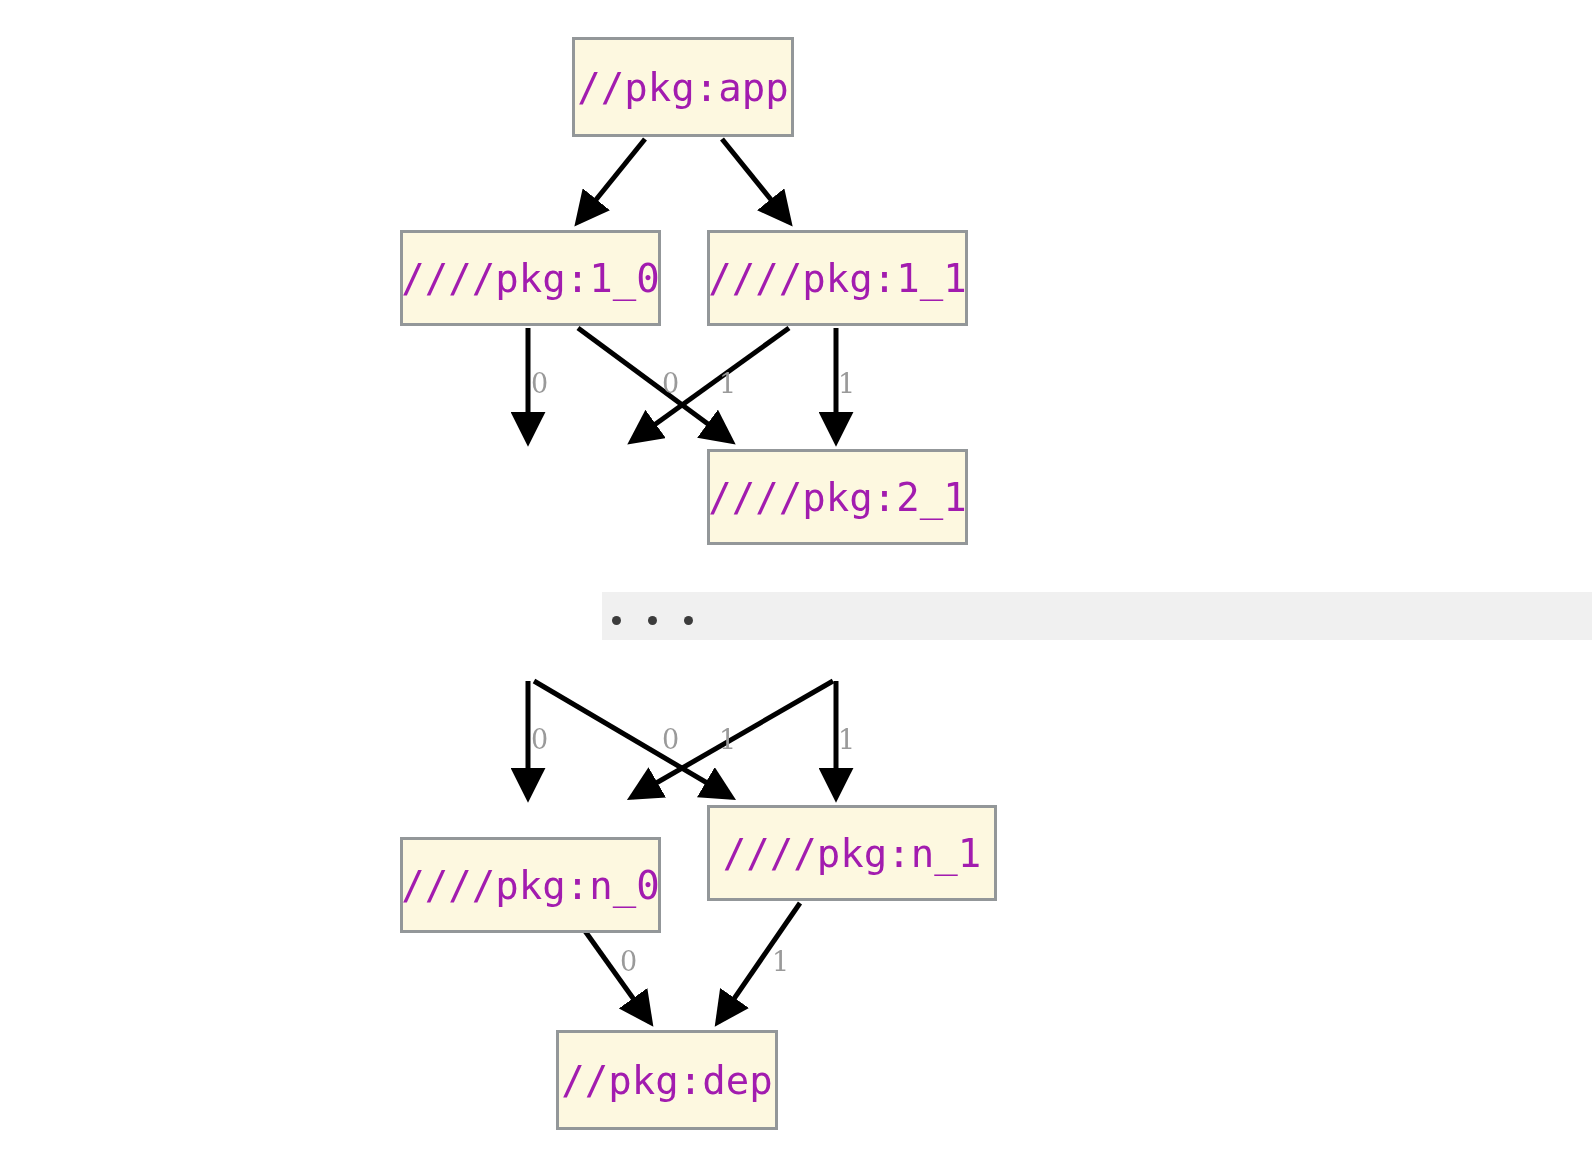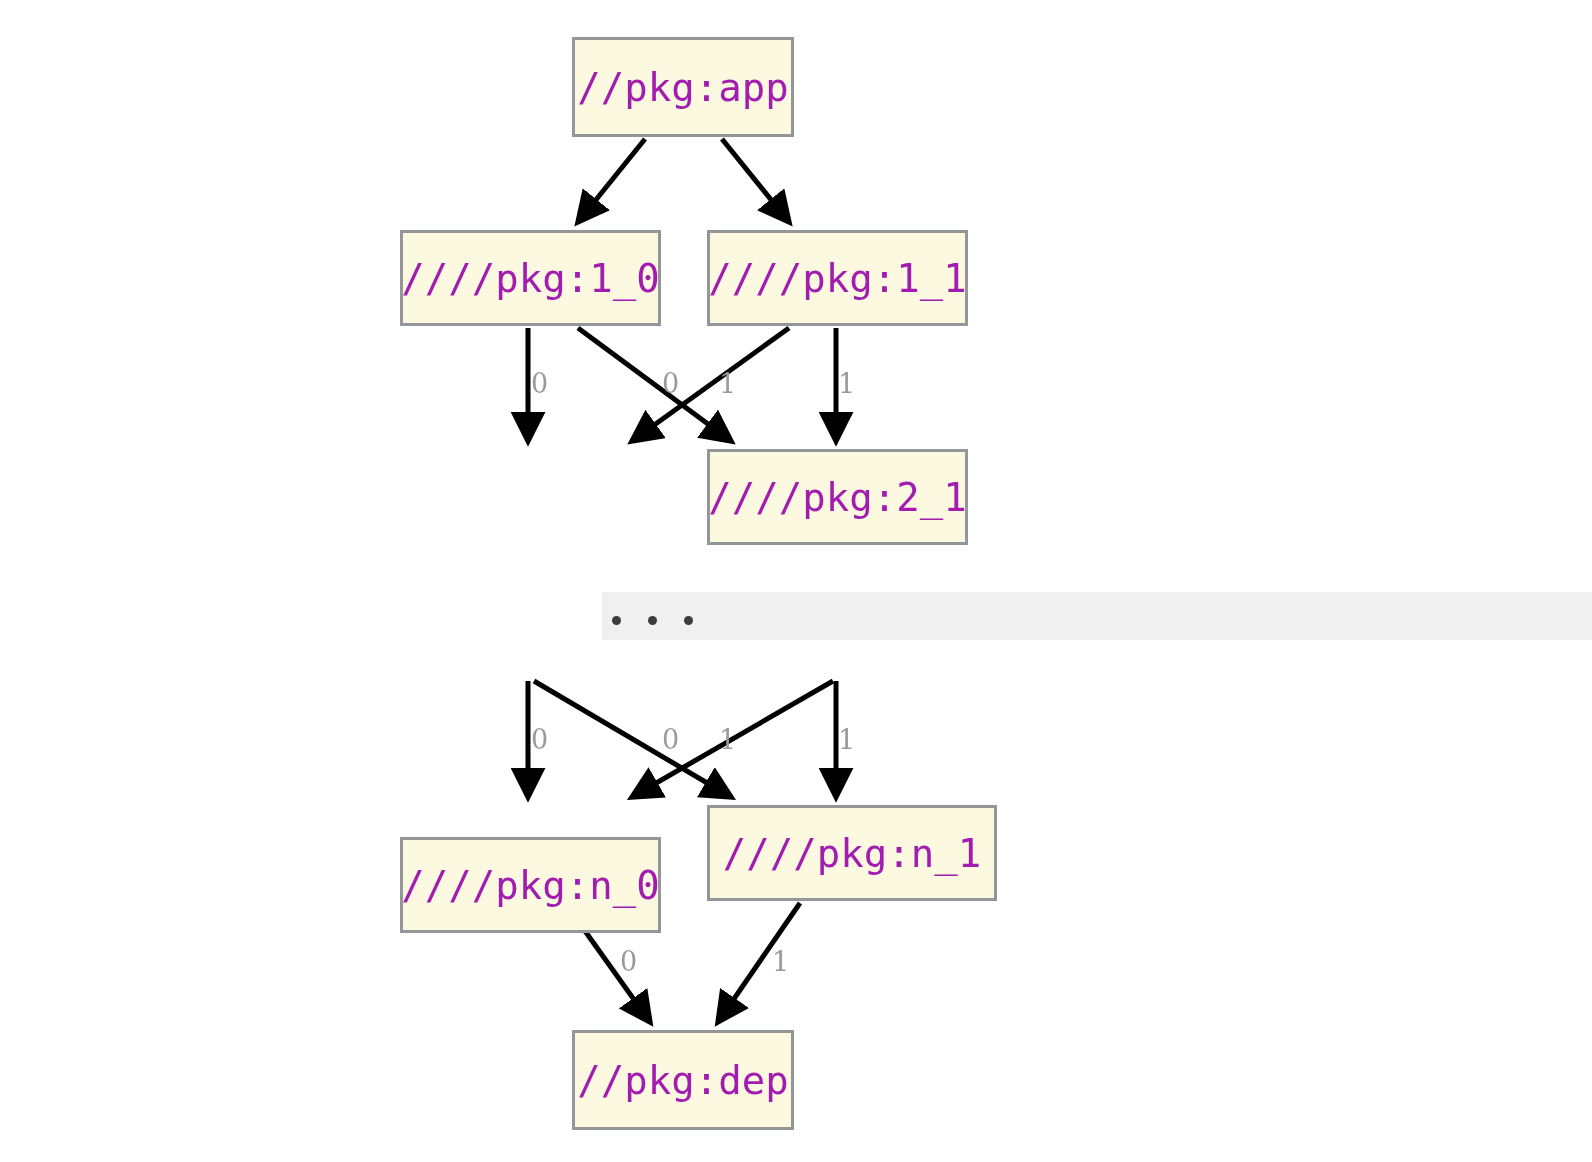--- a/index.html
+++ b/index.html
@@ -122,21 +122,21 @@
   </div>
 
   <div class="node-box" style="left:400px; top:805px; width:261px; height:96px;margin-top:32px;">
     <span class="node-label">////pkg:n_0</span>
   </div>
 
   <div class="node-box" style="left:707px; top:805px; width:290px; height:96px;">
     <span class="node-label">////pkg:n_1</span>
   </div>
 
-  <div class="node-box" style="left:572px; top:1030px; width:222px; height:100px;">
+  <div class="node-box" style="left:556px; top:1030px; width:222px; height:100px;">
     <span class="node-label">//pkg:dep</span>
   </div>
 
   <div class="edge-label" style="left:531px; top:370px;">0</div>
   <div class="edge-label" style="left:662px; top:370px;">0</div>
   <div class="edge-label" style="left:719px; top:370px;">1</div>
   <div class="edge-label" style="left:838px; top:370px;">1</div>
 
   <div class="edge-label" style="left:531px; top:726px;">0</div>
   <div class="edge-label" style="left:662px; top:726px;">0</div>

